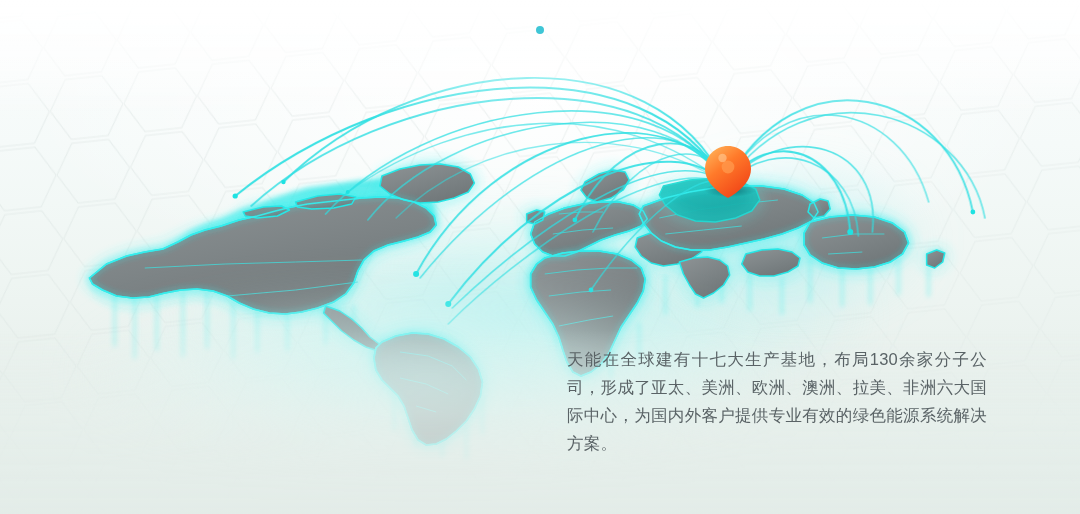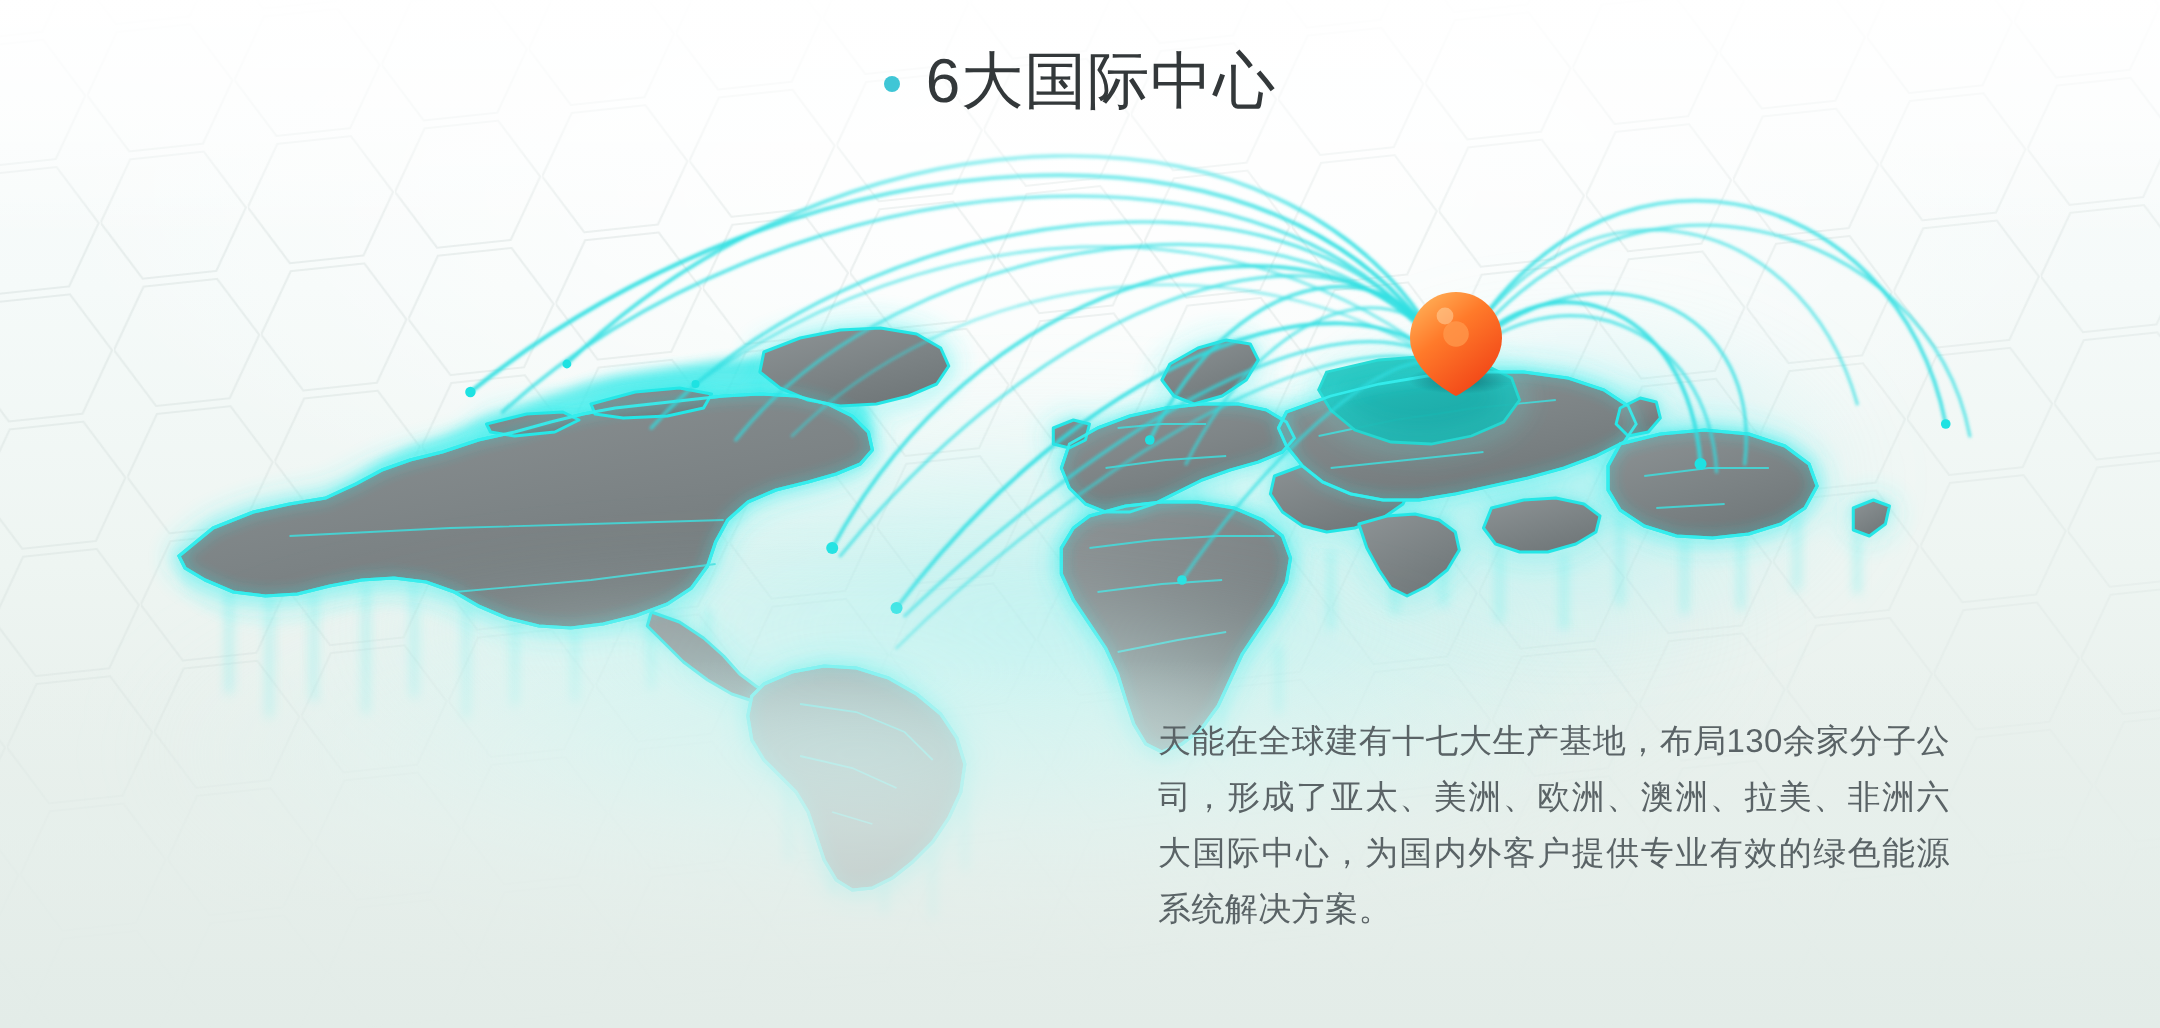--- a/index.html
+++ b/index.html
@@ -77,21 +77,21 @@
     letter-spacing:.5px; font-weight:400; white-space:nowrap;
   }
 
   
   .paragraph {
     position:absolute; left:562px; top:340px; width:430px;
     z-index:40;
     font-size:16.5px; line-height:28px; color:#5a6366;
     text-align:justify; letter-spacing:.2px;
   }
-  .paragraph p { margin:17px; }
+  .paragraph p { margin:5px; }
 
   
   .pin-layer { position:absolute; left:0; top:0; width:1080px; height:514px; z-index:35; pointer-events:none; }
 </style>
 </head>
 <body>
 
 <div id="stage">
 
   <div class="hexfield">
@@ -404,21 +404,20 @@
                  C728,198 751,186.5 751,169 C751,156.3 740.7,146 728,146 Z" fill="url(#pingrad)"></path>
         <circle cx="728" cy="167" r="6.4" fill="#ff9a4d" opacity="0.75"></circle>
         <circle cx="722.5" cy="158" r="4.2" fill="#ffd8a8" opacity="0.5"></circle>
       </g>
     </svg>
   </div>
 
   <div class="headings">
     <div class="head-item">
       <span class="bullet" style="background: rgb(63, 198, 214);"></span>
-      <span class="head-text" style="color: rgb(51, 56, 58);">6大国际中心</span>
     </div>
   </div>
 
   <div class="paragraph" style="color: rgb(90, 99, 102);">
     <p>天能在全球建有十七大生产基地，布局130余家分子公司，形成了亚太、美洲、欧洲、澳洲、拉美、非洲六大国际中心，为国内外客户提供专业有效的绿色能源系统解决方案。</p>
   </div>
 
 </div>
 
 </body></html>

